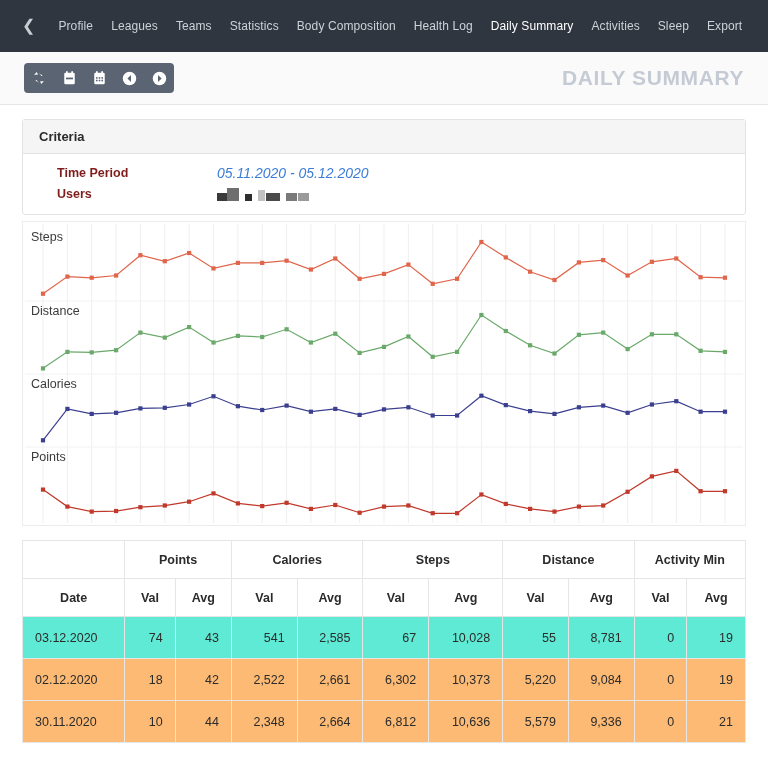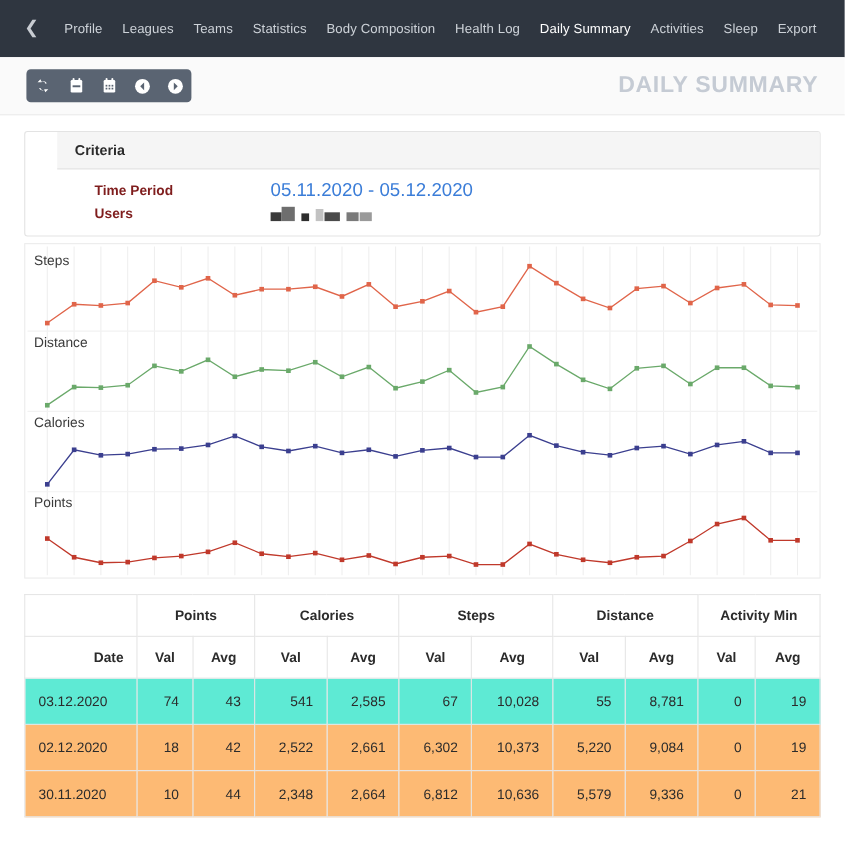--- a/index.html
+++ b/index.html
@@ -48,33 +48,33 @@
     color: #c5cbd4; font-size: 21px; font-weight: bold;
     letter-spacing: .6px;
   }
 
   
   .content { padding: 14px 22px 0 22px; background:#ffffff; }
 
   
   .criteria-card {
     border: 1px solid #e3e3e3; border-radius: 3px;
-    background: #ffffff;  padding-left: 29px;
+    background: #ffffff; 
   }
   .criteria-head {
     background: #f5f5f5; border-bottom: 1px solid #e3e3e3;
     padding: 9px 16px; font-size: 13px; font-weight: bold; color: #2b2b2b;
   }
   .criteria-body { padding: 8px 16px 10px 16px; }
   .crit-row { display: flex; align-items: center; height: 21px; }
   .crit-label {
     width: 178px; font-size: 12.5px; font-weight: bold; color: #7f1d1d;
     padding-left: 18px;
   }
-  .crit-value-link { font-size: 17px; color: #3b7dd8; cursor: pointer; }
+  .crit-value-link { font-size: 14px; color: #3b7dd8; cursor: pointer; font-style: italic; }
   
   .redact { display: flex; align-items: flex-end; gap: 6px; height: 14px; }
   .rb { display: inline-block; }
 
   
   .chart-wrap {
     position: relative; width: 724px; height: 305px;
     background: #ffffff; border: 1px solid #ececec;
     margin: 6px 0 14px 0;
   }
@@ -92,21 +92,21 @@
   }
   table.summary th, table.summary td {
     border: 1px solid #e6e6e6;
     padding: 11px 12px;
   }
   table.summary thead th {
     font-weight: bold; text-align: center; background: #ffffff;
   }
   thead tr.grp th { height: 38px; }
   thead tr.sub th { height: 38px; }
-  thead tr.sub th.date-h { text-align: right; }
+  thead tr.sub th.date-h { text-align: center; }
   tbody td { text-align: right; height: 42px; }
   tbody td.date-c { text-align: left; }
   tbody tr.odd td { background: #5eead4; }
   tbody tr.even td { background: #fdba74; }
 </style>
 </head>
 <body>
 
 <div class="page">
 

